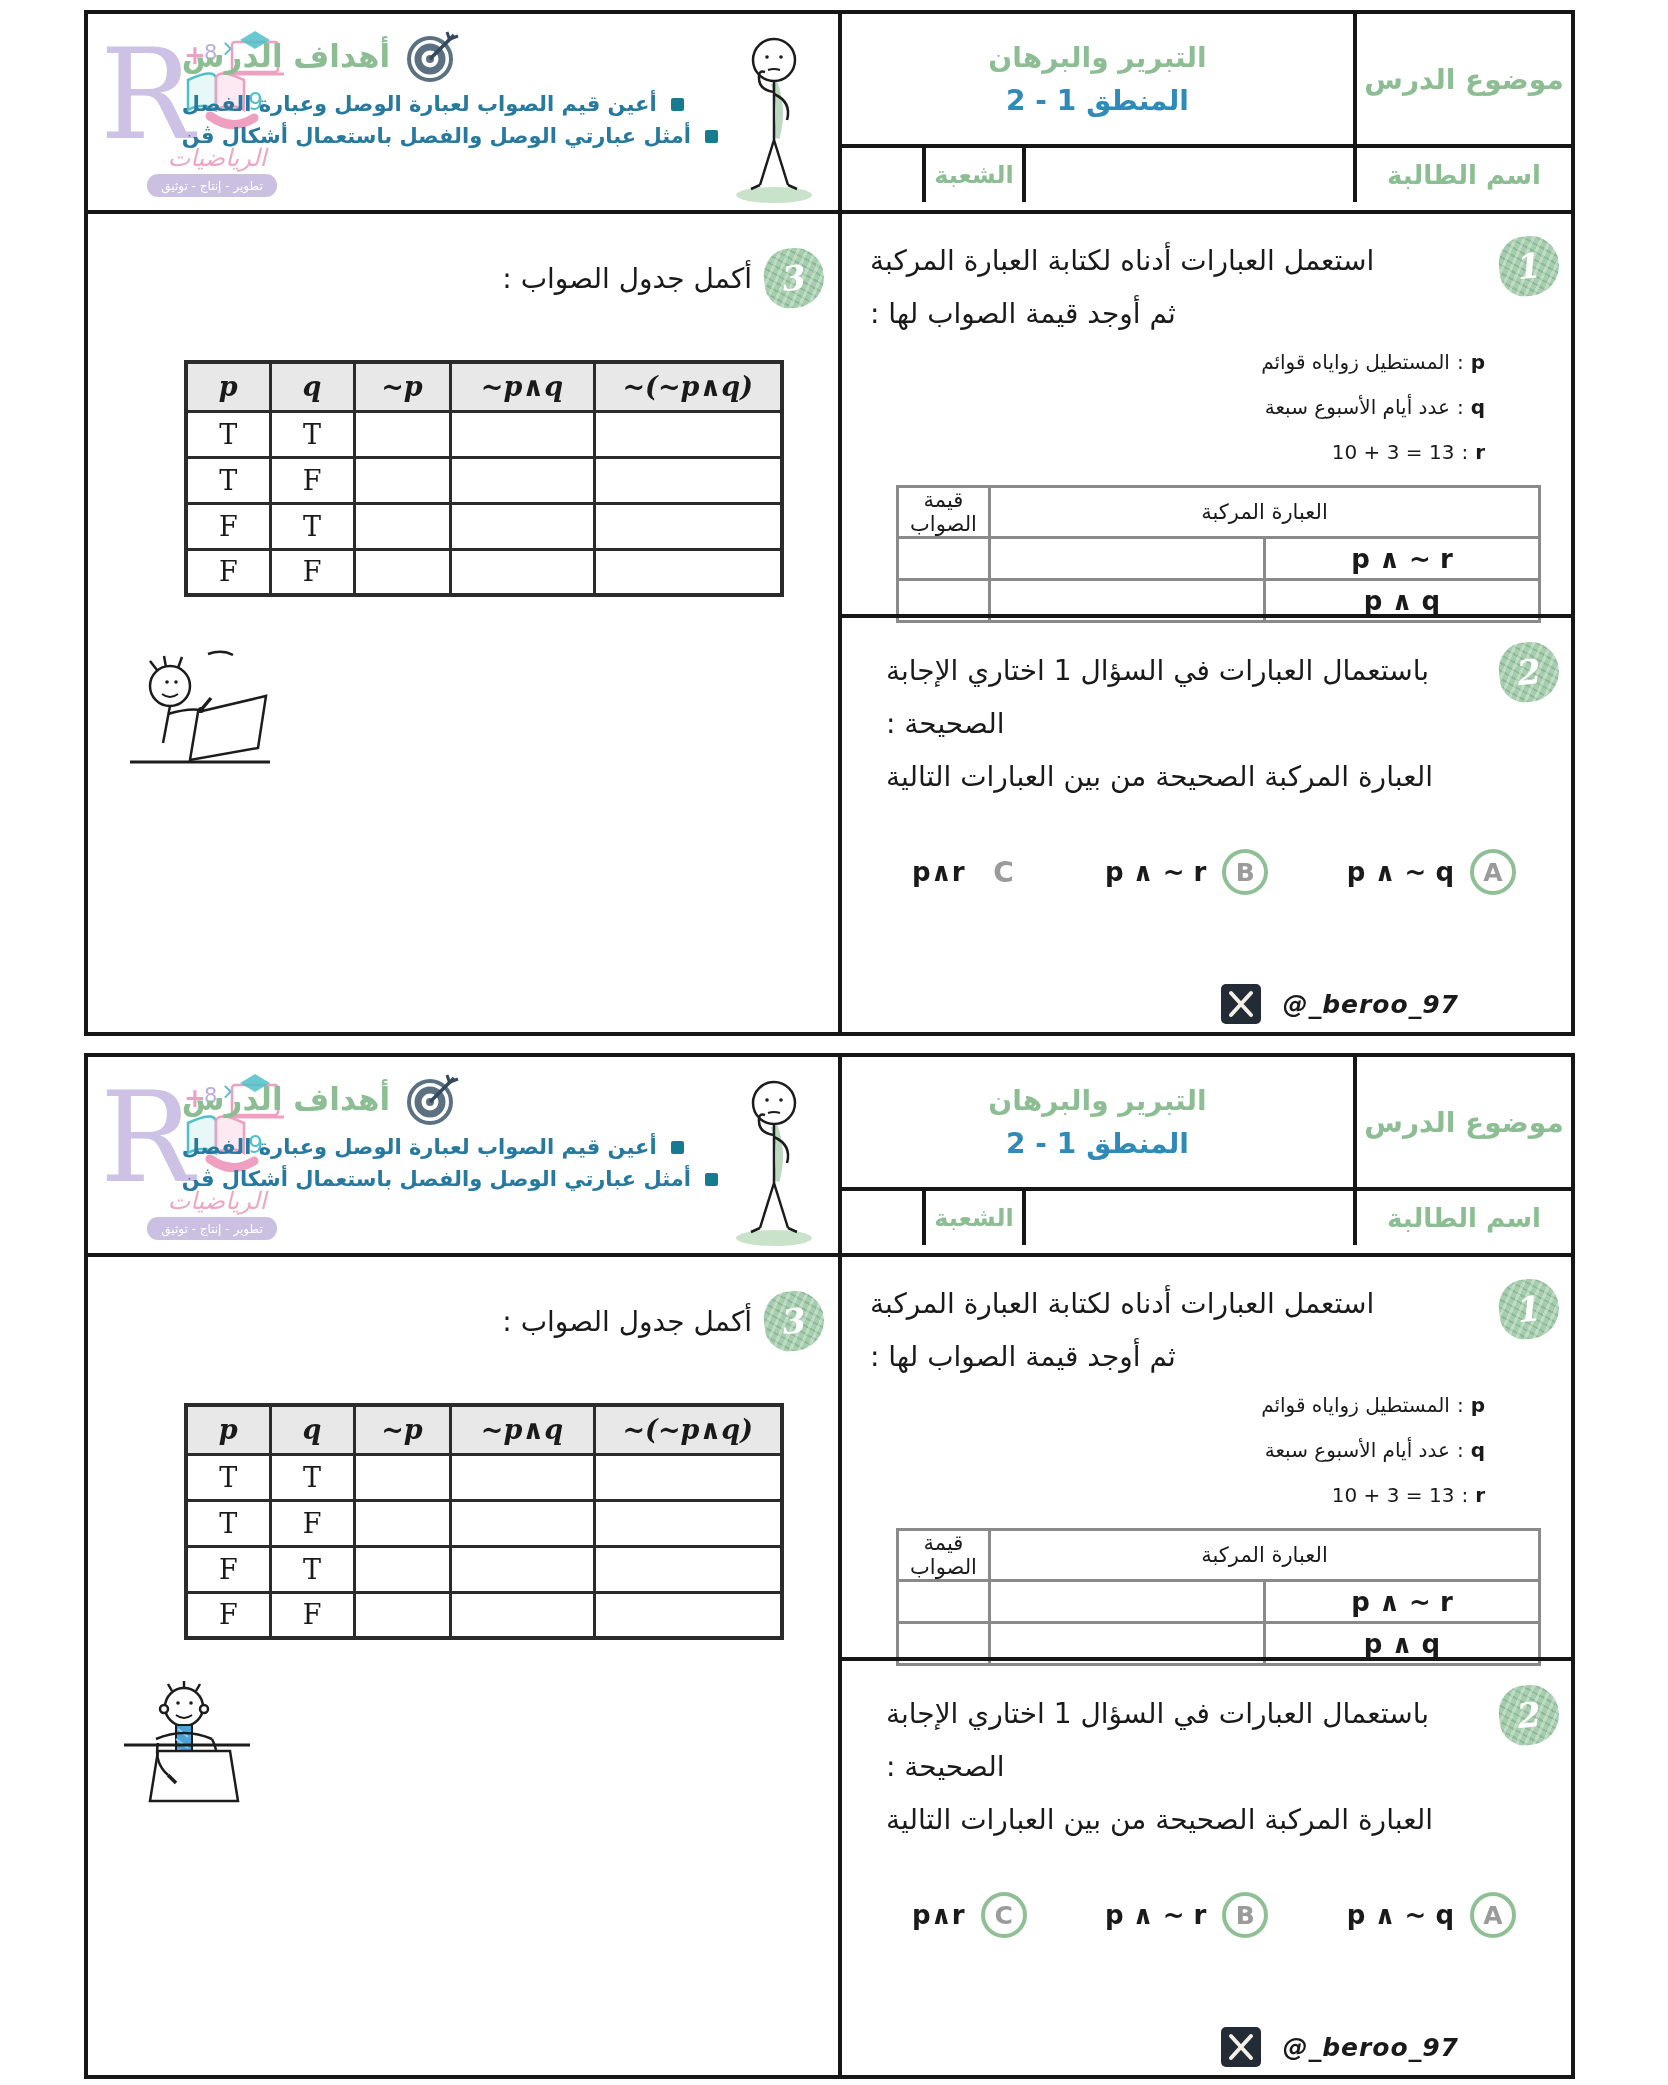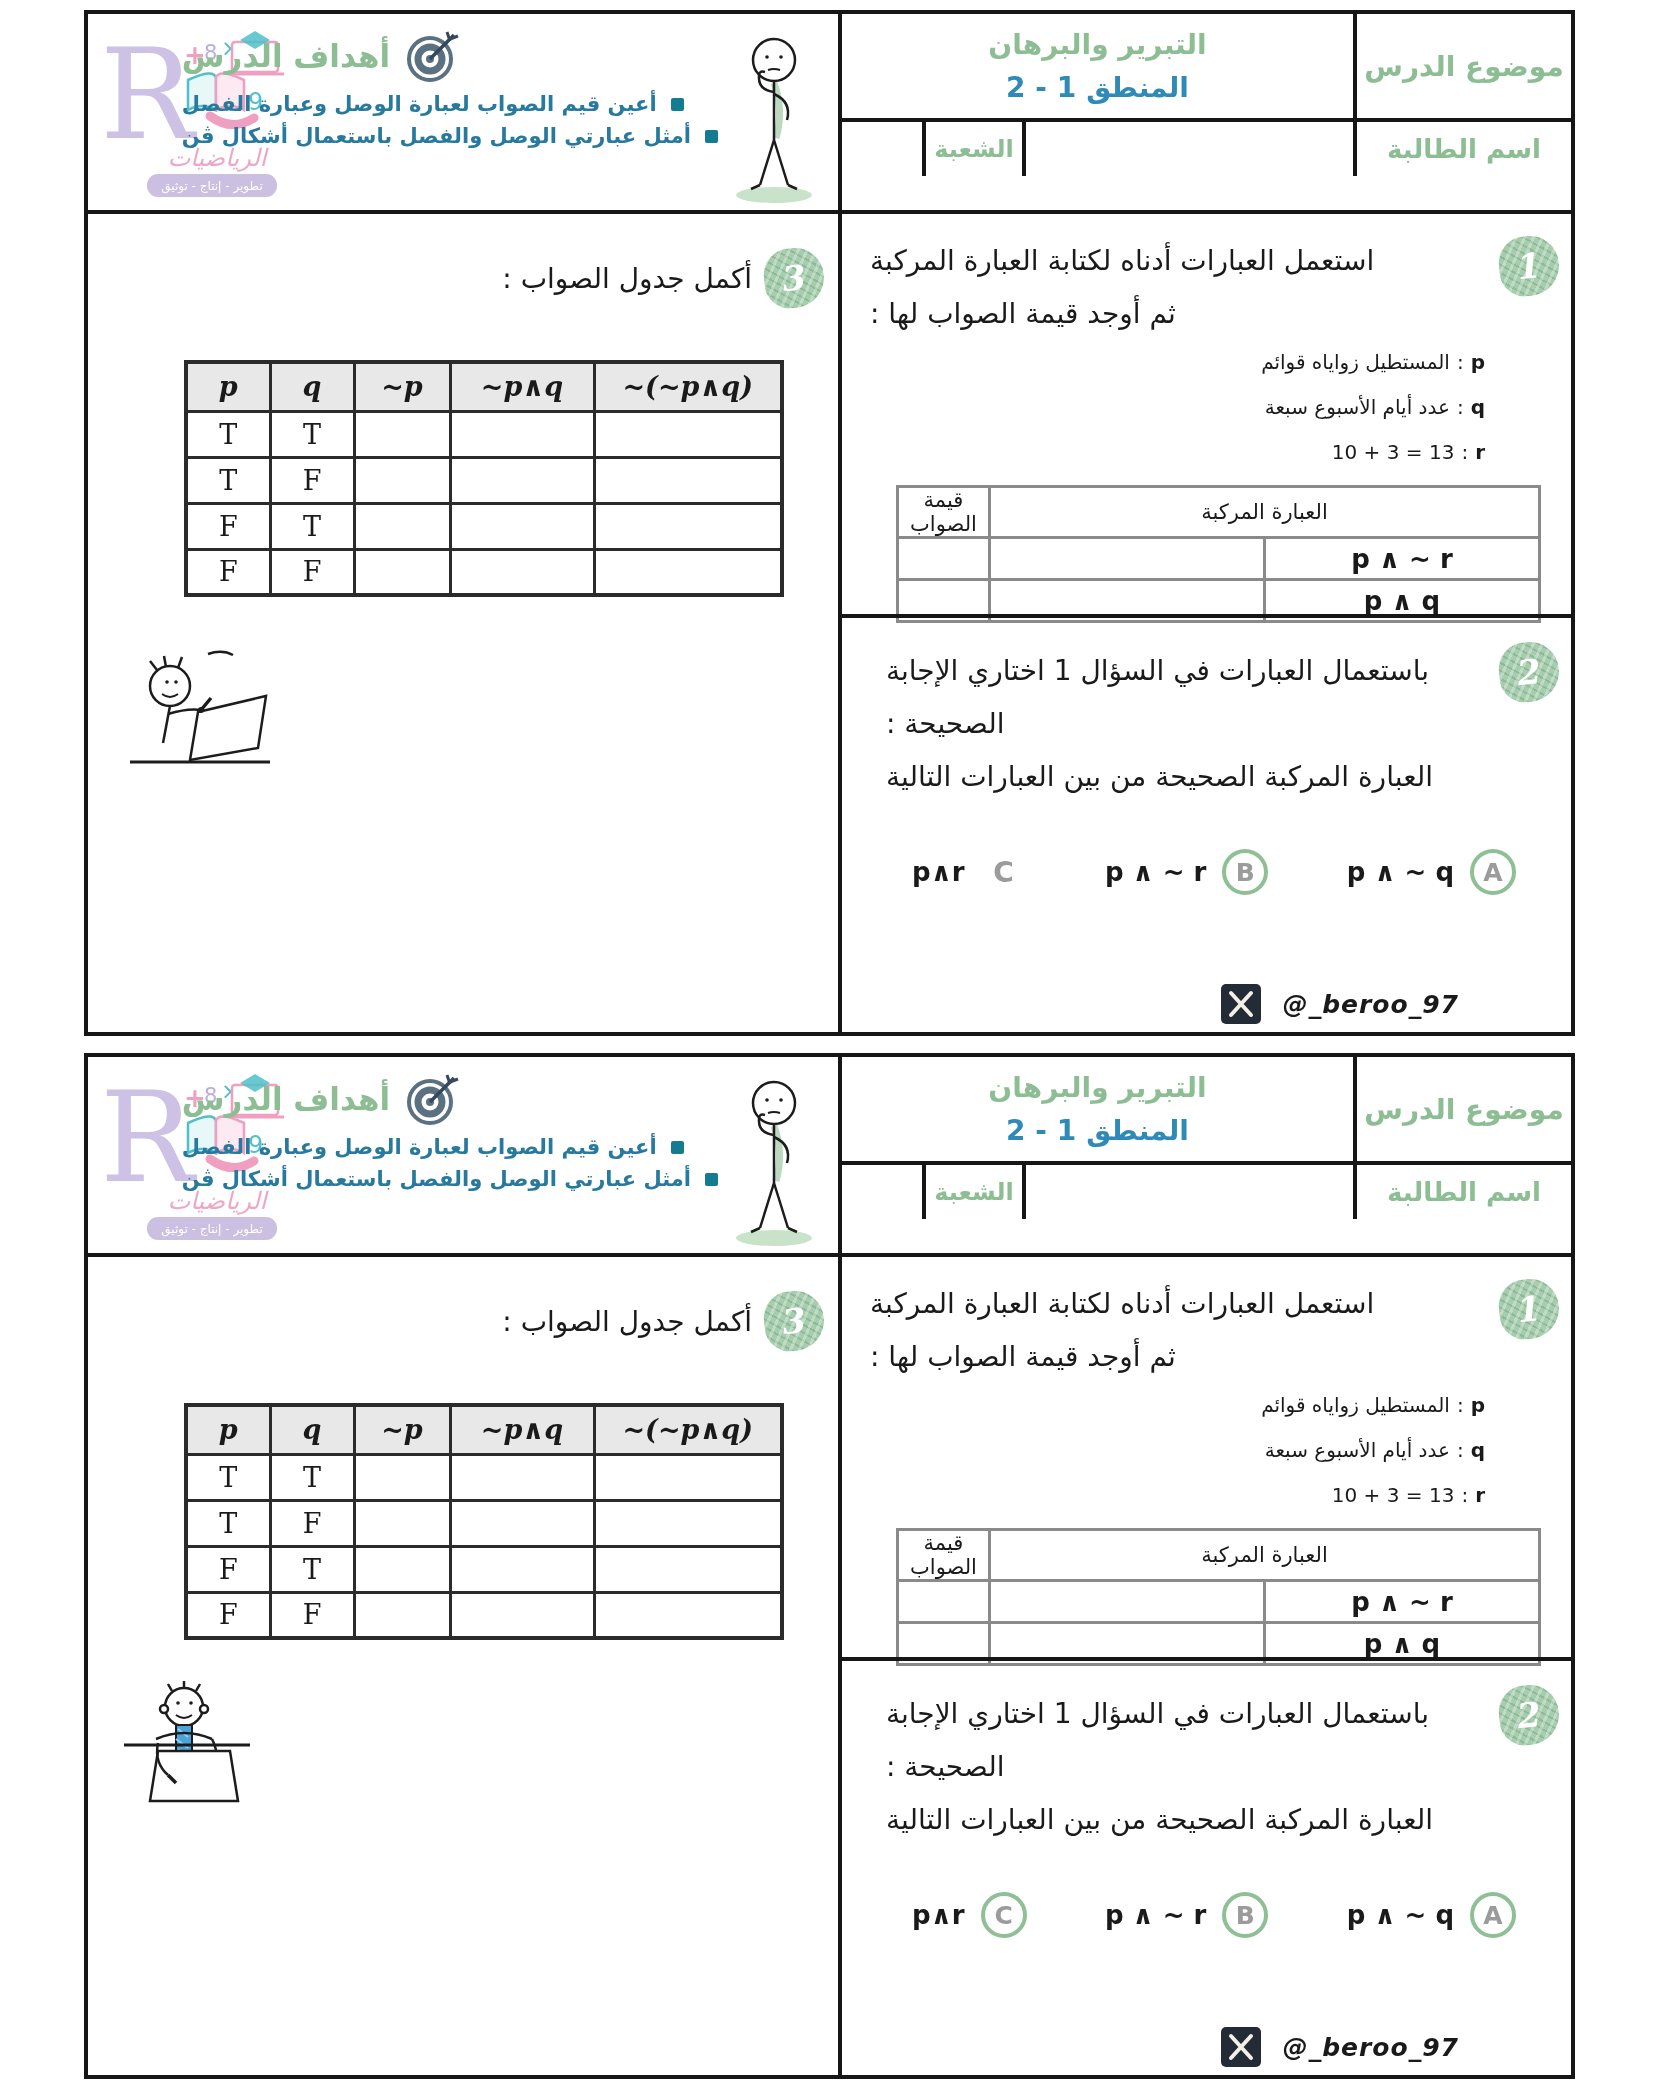--- a/index.html
+++ b/index.html
@@ -10,21 +10,21 @@
   }
   *{box-sizing:border-box;margin:0;padding:0}
   body{background:#fff;font-family:"DejaVu Sans",sans-serif;color:#1a1a1a}
   .page{position:relative;width:1668px;height:2085px;background:#fff;overflow:hidden}
   .sheet{position:absolute;left:84px;width:1491px;height:1026px;border:4px solid var(--ink);background:#fff;display:flex}
   .sheet-top{top:10px}.sheet-bottom{top:1053px}
   .col-a{width:750px;position:relative}
   .col-b{flex:1;border-left:4px solid var(--ink);position:relative;display:flex;flex-direction:column}
   
   .hdr-b{height:200px;border-bottom:4px solid var(--ink)}
-  .hdr-row1{height:108px;display:flex;border-bottom:4px solid var(--ink)}
+  .hdr-row1{height:134px;display:flex;border-bottom:4px solid var(--ink)}
   .title-cell{flex:1;display:flex;flex-direction:column;align-items:center;justify-content:center;gap:10px}
   .unit-title{color:var(--label_green);font-size:28px;font-weight:bold}
   .lesson-title{display:flex;direction:ltr;gap:10px;align-items:flex-end;font-size:28px;font-weight:bold;color:var(--lesson_blue)}
   .topic-cell{width:218px;border-left:4px solid var(--ink);display:flex;align-items:center;justify-content:center;color:var(--label_green);font-size:28px;font-weight:bold}
   .hdr-row2{height:54px;display:flex}
   .blank-sm{width:80px}
   .section-cell{width:104px;border-left:4px solid var(--ink);border-right:4px solid var(--ink);display:flex;align-items:center;justify-content:center;color:var(--label_green);font-size:24px;font-weight:bold}
   .blank-mid{flex:1}
   .name-cell{width:218px;border-left:4px solid var(--ink);display:flex;align-items:center;justify-content:center;color:var(--label_green);font-size:26px;font-weight:bold}
   

